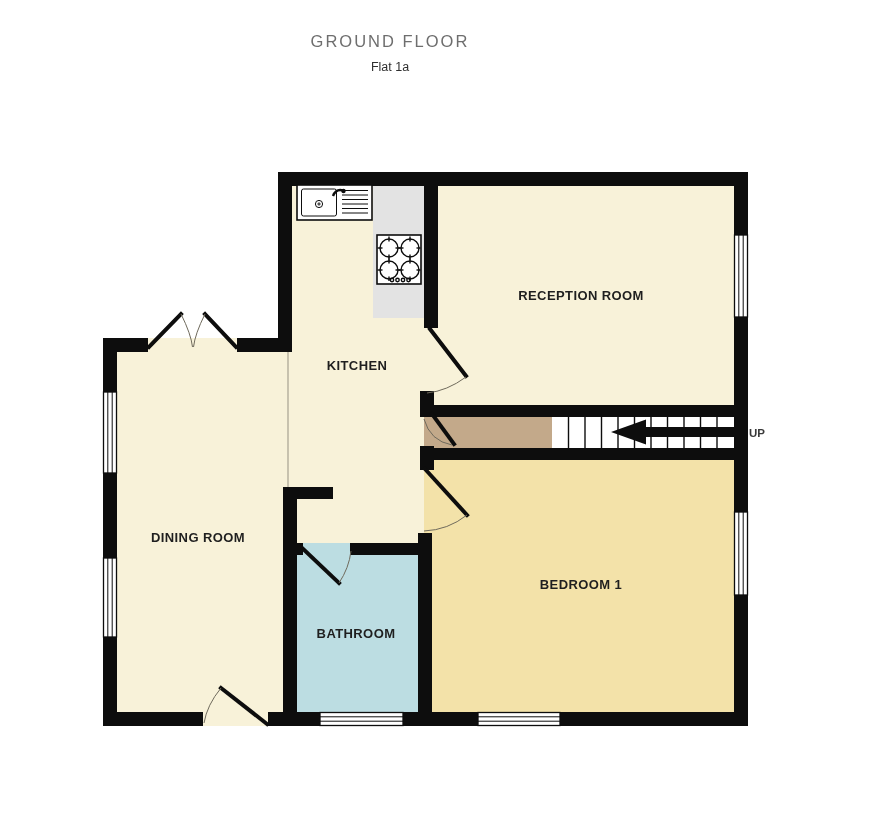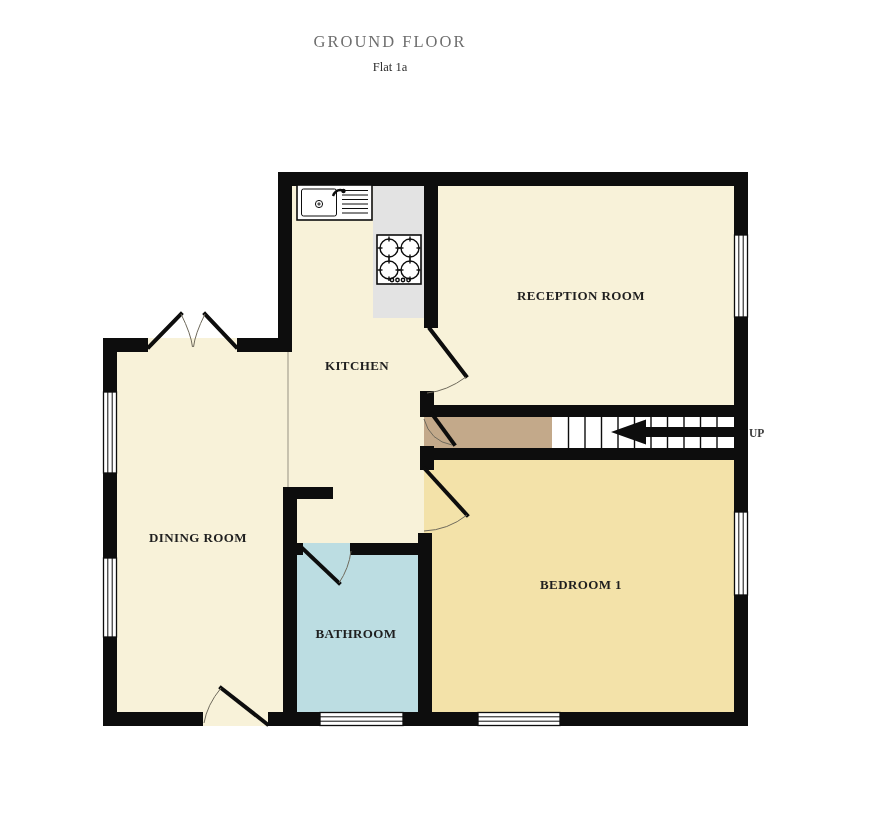--- a/index.html
+++ b/index.html
@@ -1,17 +1,17 @@
 <!DOCTYPE html>
 <html style="--cream: #f8f2d9; --bedroom: #f3e2a9; --bathroom: #bcdde2; --hall: #c3a98a; --counter: #e3e3e3; --wall: #0d0d0d; --title: #6e6e6e; --label: #1f1f1f;"><head>
 <meta charset="utf-8">
 <style>
   html,body{margin:0;padding:0;background:#ffffff;}
   .canvas{position:relative;width:874px;height:821px;background:#fff;overflow:hidden;
-          font-family:Liberation Serif, serif;}
+          font-family:Liberation Sans, sans-serif;}
   svg{display:block;}
   
   .floor-cream{fill:var(--cream);}
   .floor-bedroom{fill:var(--bedroom);}
   .floor-bathroom{fill:var(--bathroom);}
   .floor-hall{fill:var(--hall);}
   .floor-stairs{fill:#ffffff;}
   .counter{fill:var(--counter);}
   
   .wall{fill:var(--wall);}

